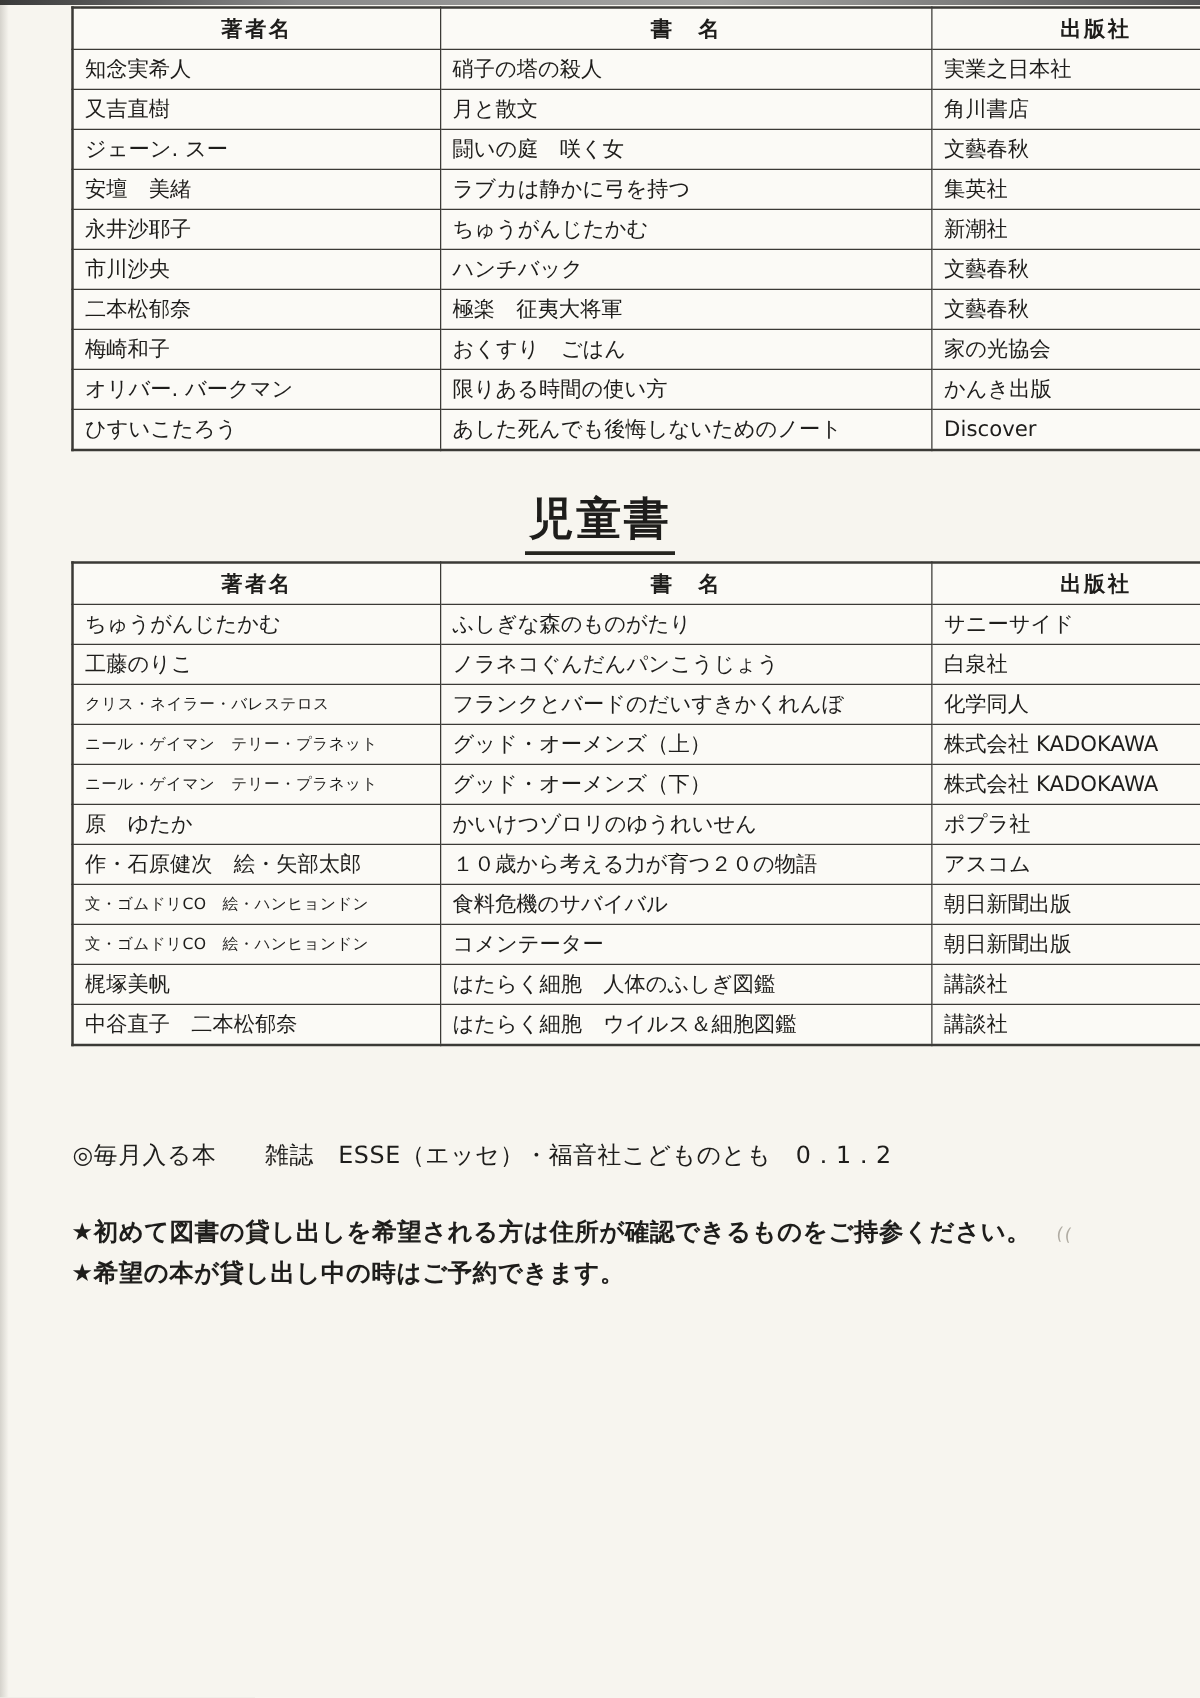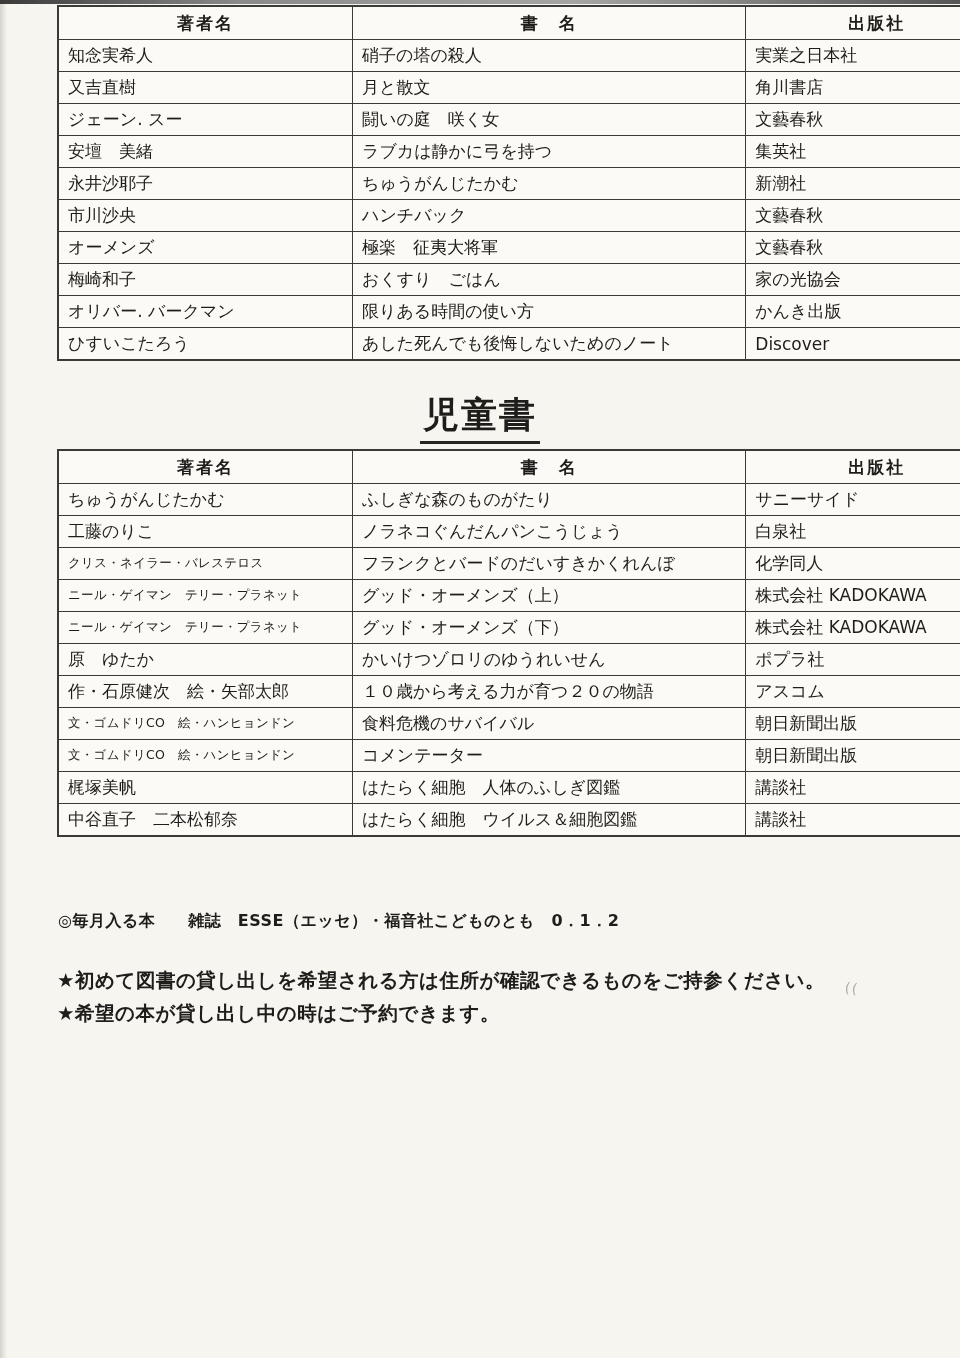--- a/index.html
+++ b/index.html
@@ -93,23 +93,22 @@
     height: 27px;
     padding: 2px 4px 2px 9px;
     white-space: nowrap;
     overflow: hidden;
   }
   table.book-table td.small { font-size: 12.5px; letter-spacing: 0.3px; }
 
   
   .note-monthly {
     margin: 74px 0 0 58px;
-    font-size: 16px;
+    font-size: 19px;
     letter-spacing: 0.5px;
-    font-weight: bold;
   }
   .note-stars {
     margin: 32px 0 0 57px;
     font-size: 19.5px;
     font-weight: bold;
     line-height: 33px;
     letter-spacing: 0.5px;
   }
 </style>
 </head>
@@ -158,21 +157,21 @@
           <td>永井沙耶子</td>
           <td>ちゅうがんじたかむ</td>
           <td>新潮社</td>
         </tr>
         <tr>
           <td>市川沙央</td>
           <td>ハンチバック</td>
           <td>文藝春秋</td>
         </tr>
         <tr>
-          <td>オーメンズ</td>
+          <td>二本松郁奈</td>
           <td>極楽　征夷大将軍</td>
           <td>文藝春秋</td>
         </tr>
         <tr>
           <td>梅崎和子</td>
           <td>おくすり　ごはん</td>
           <td>家の光協会</td>
         </tr>
         <tr>
           <td>オリバー. バークマン</td>

